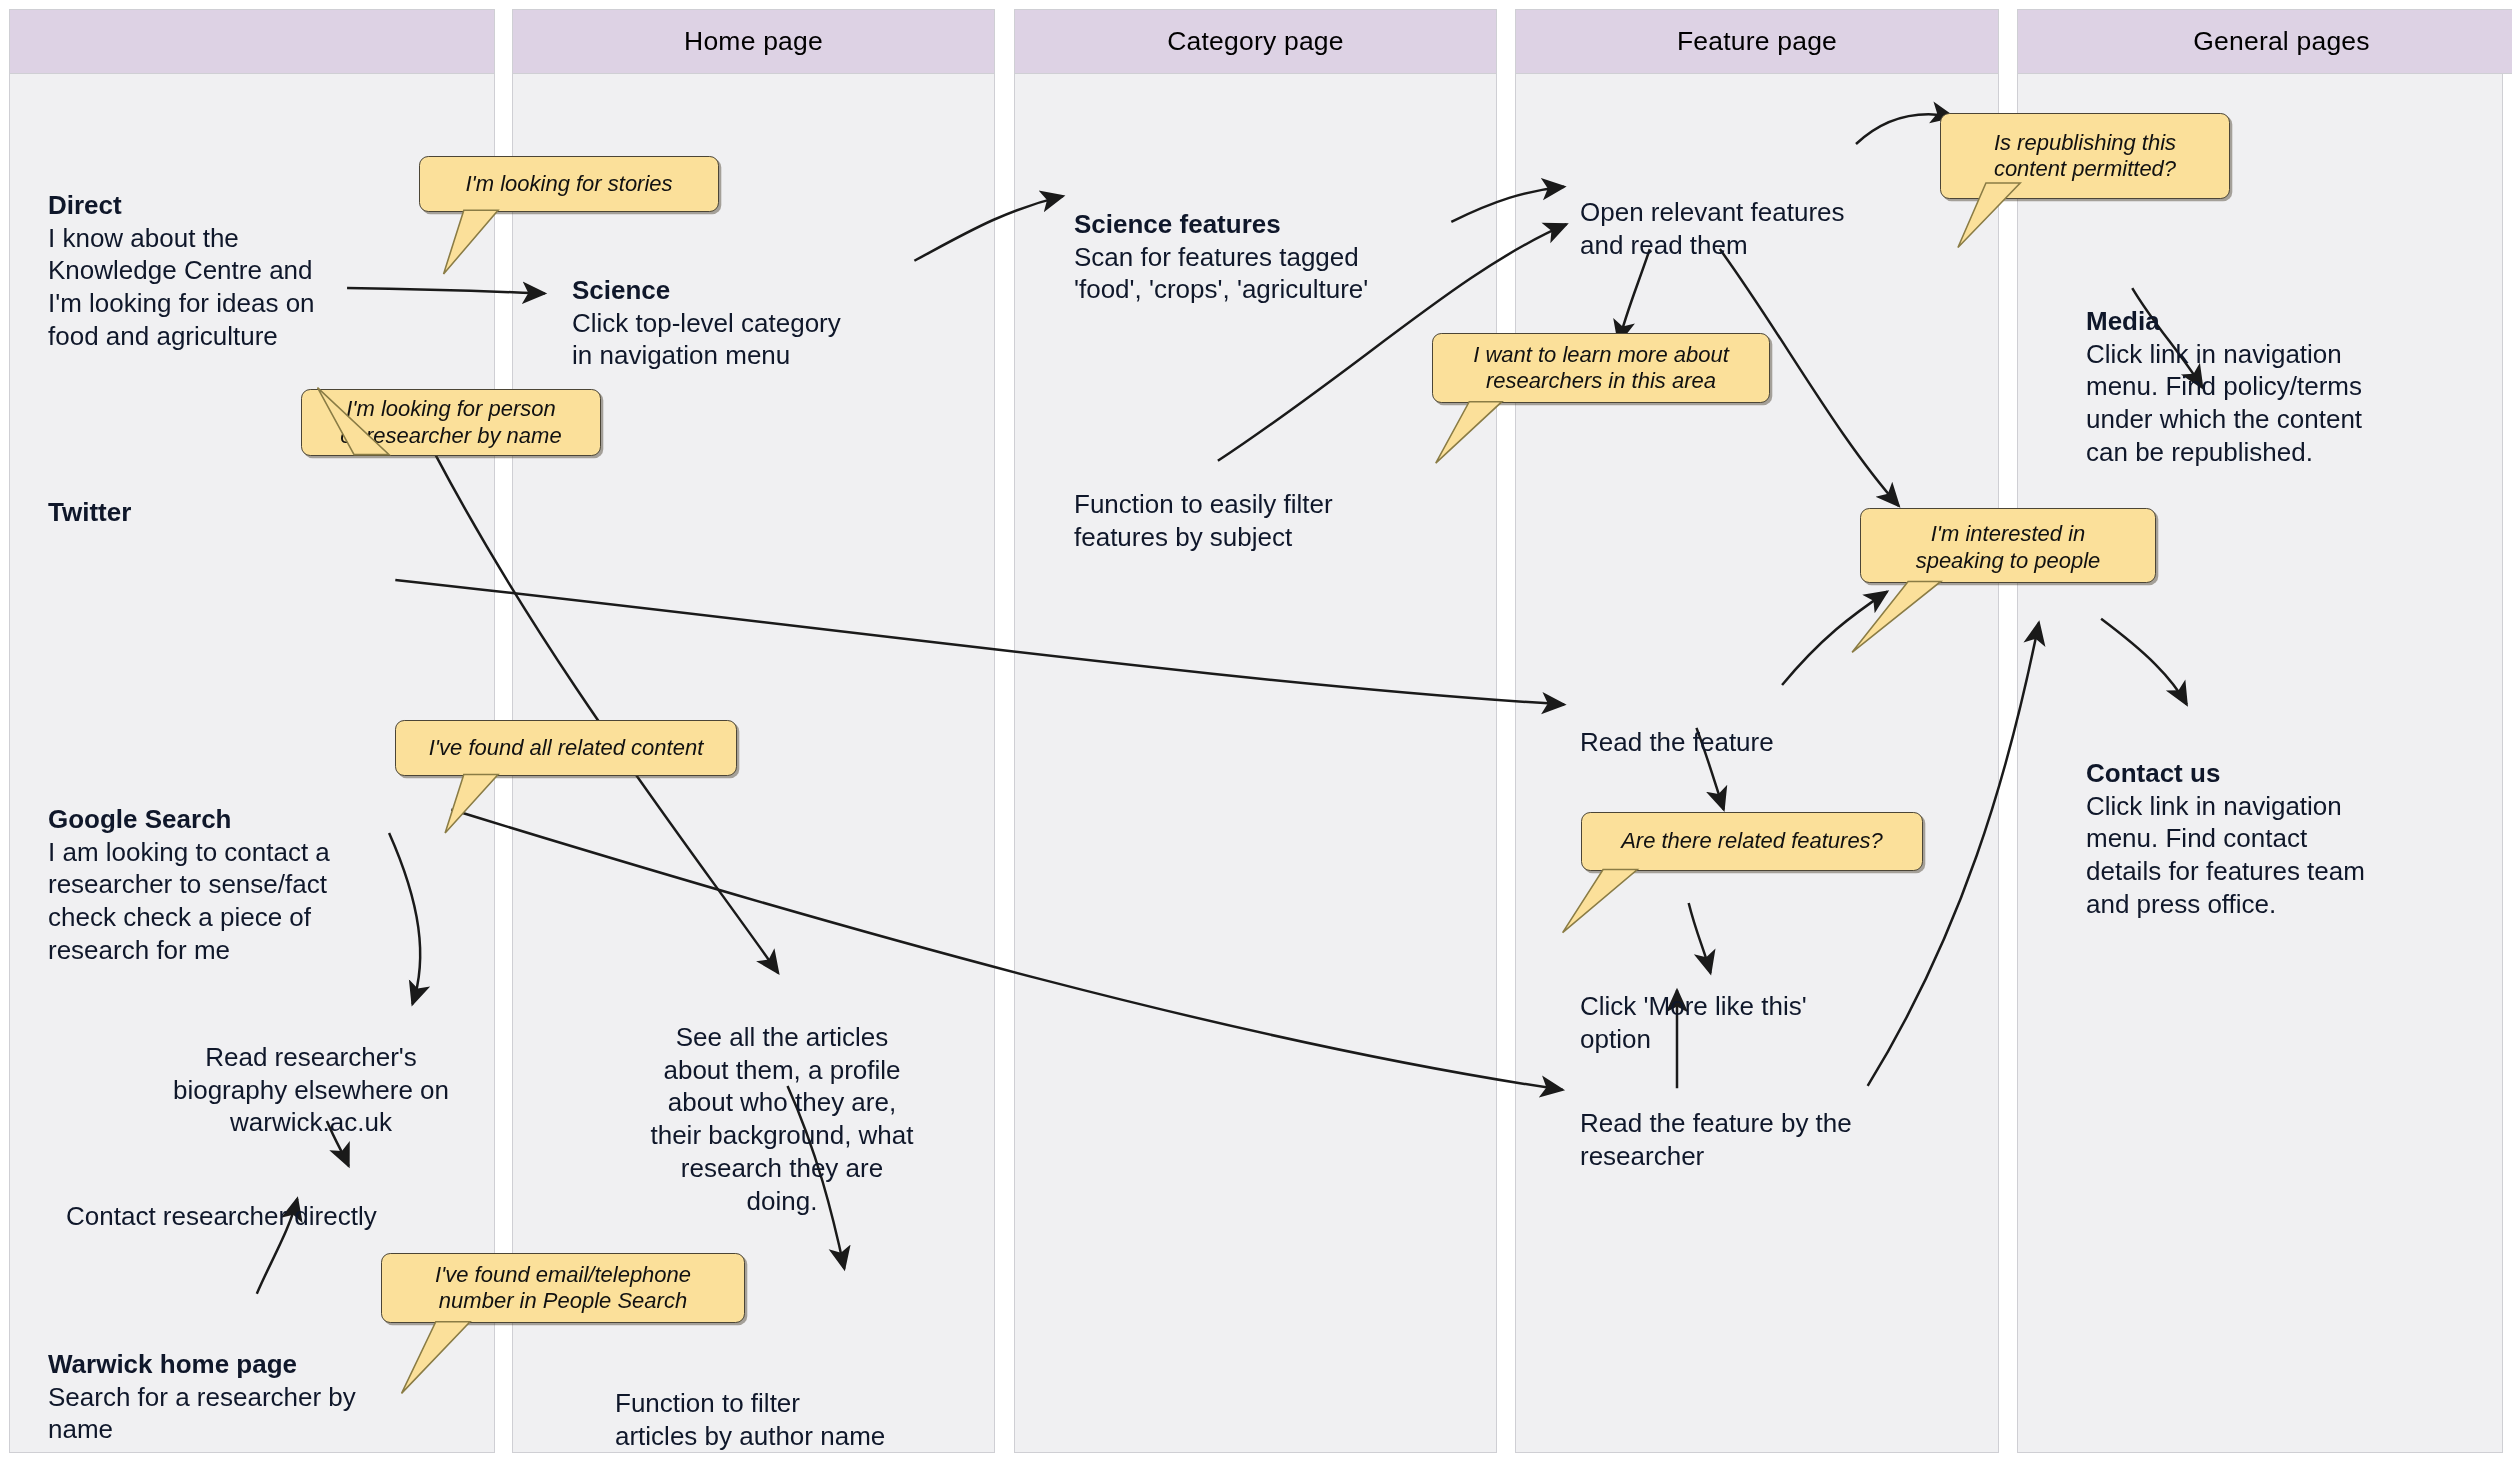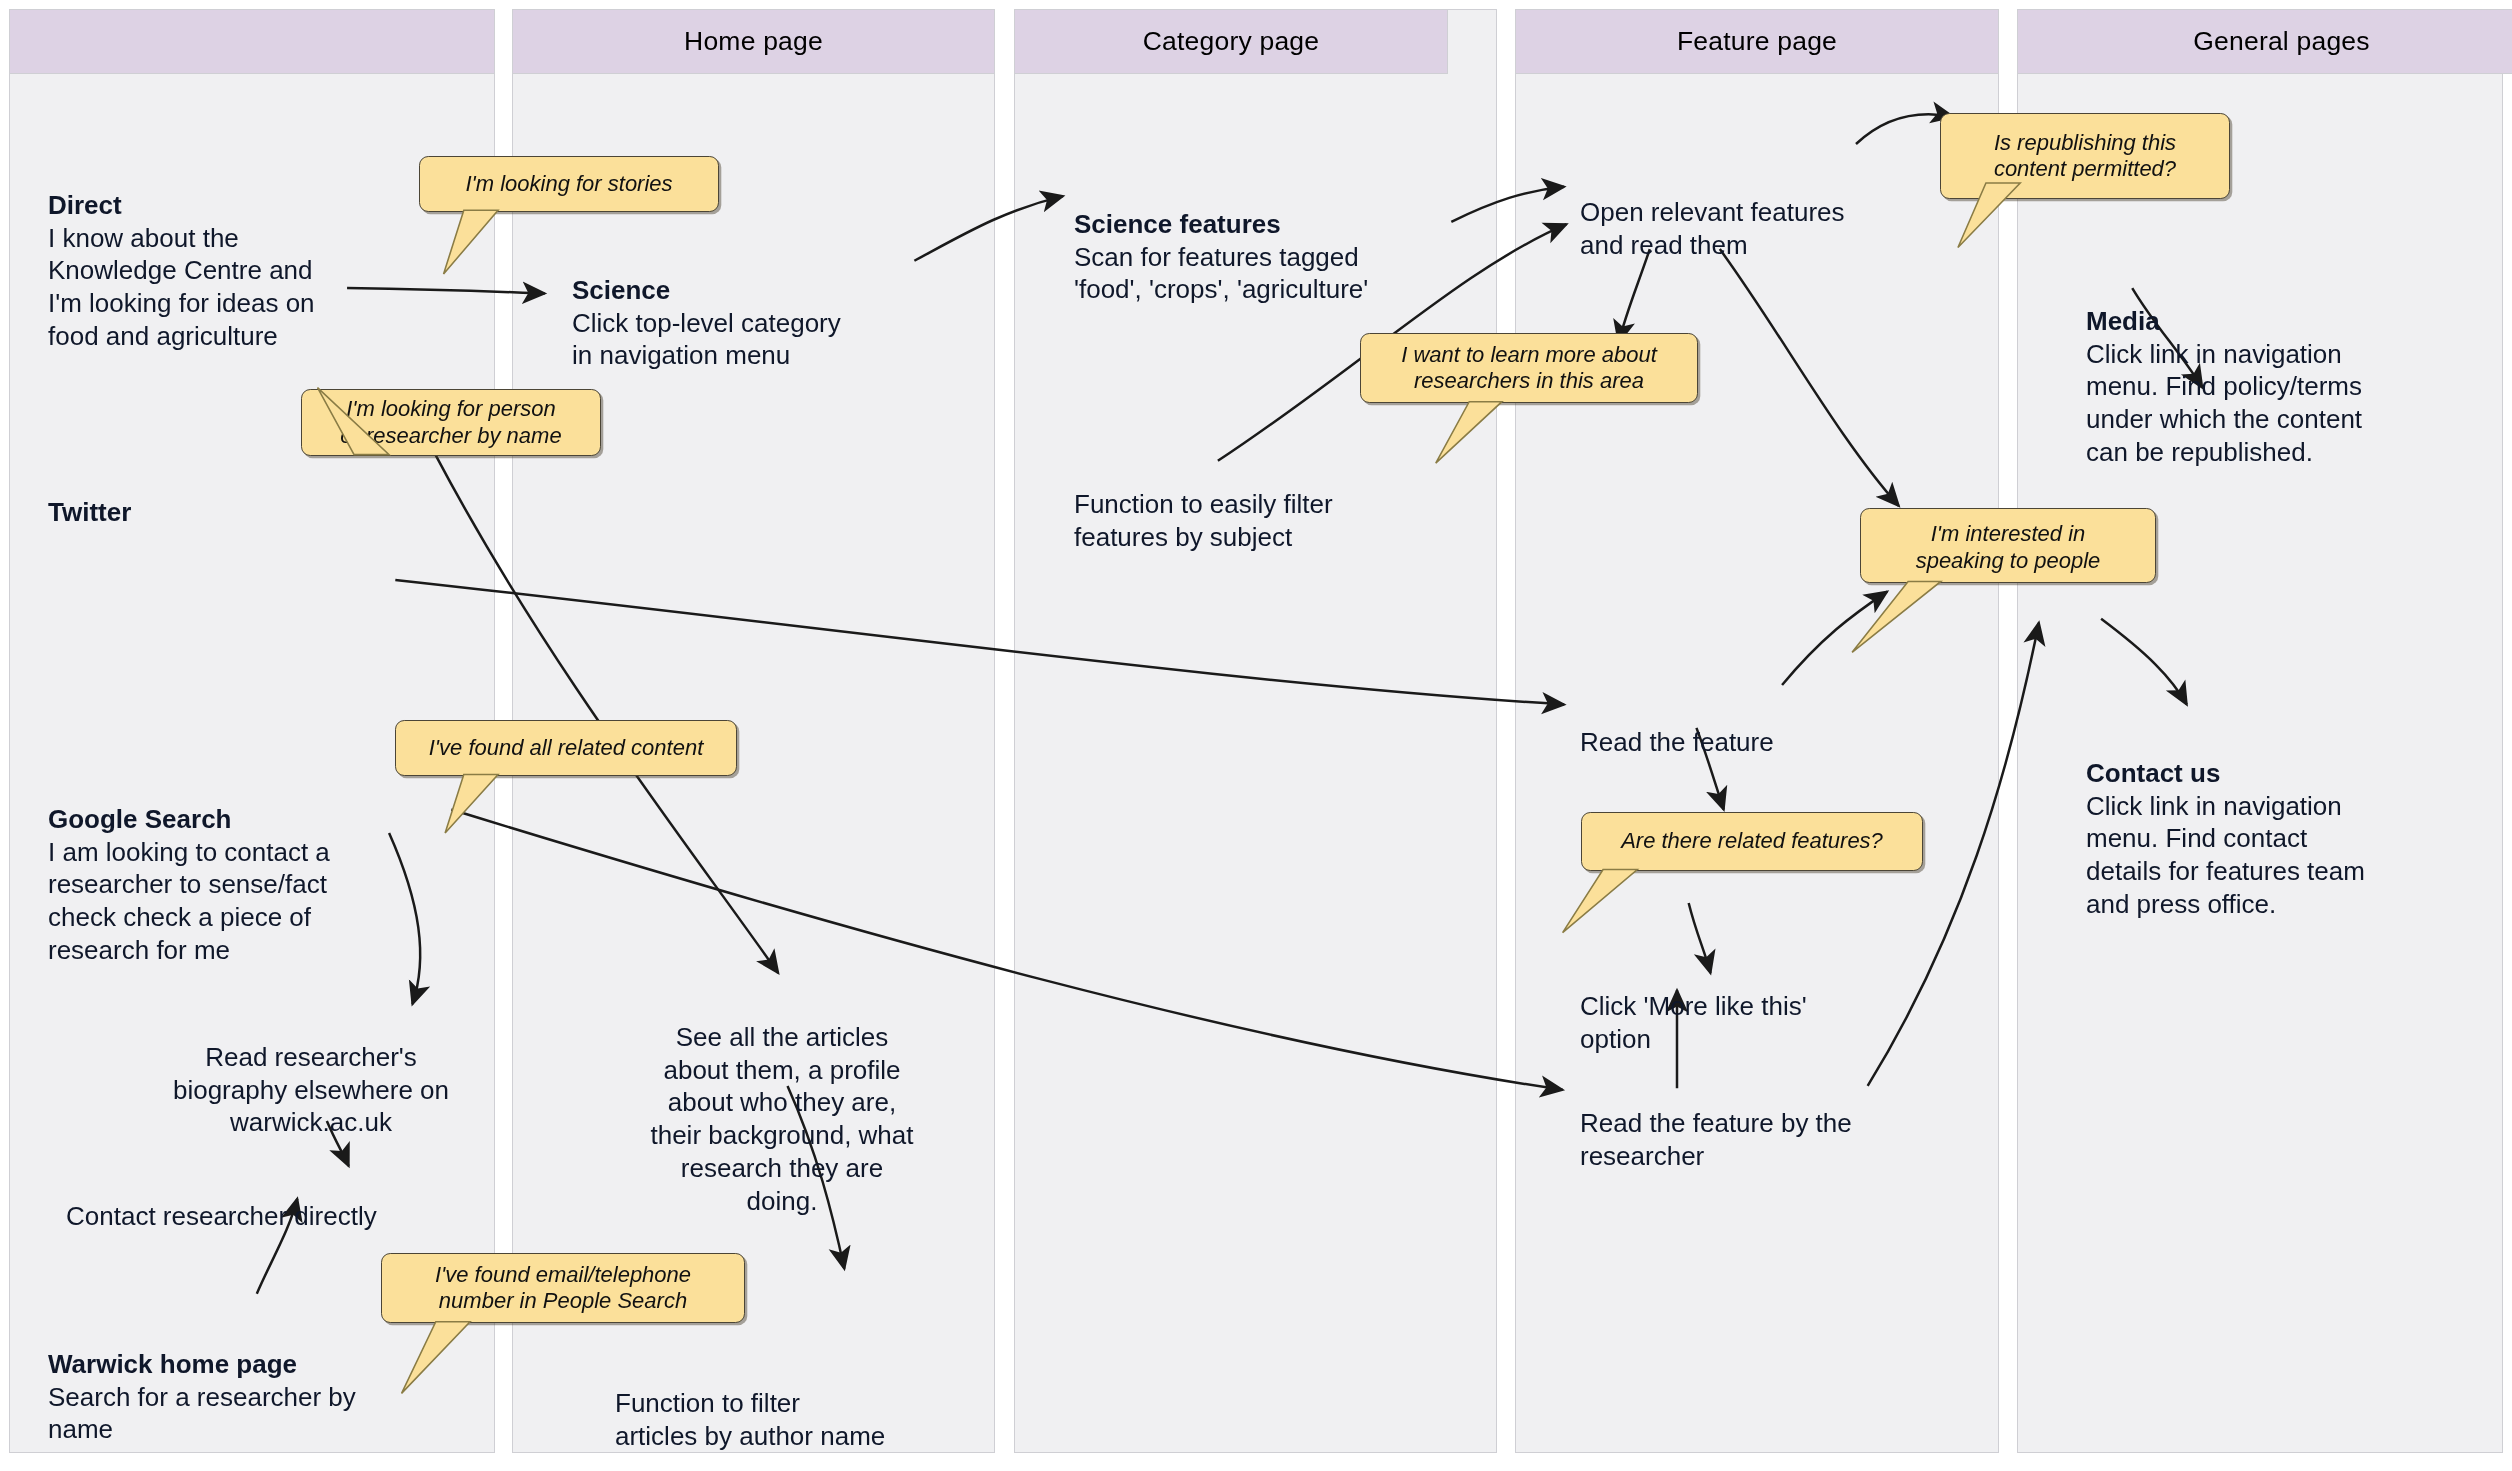--- a/index.html
+++ b/index.html
@@ -110,21 +110,21 @@
   <div class="lane" style="left:1014px; width:483px;"></div>
   <div class="lane" style="left:1515px; width:484px;"></div>
   <div class="lane" style="left:2017px; width:486px;"></div>
 
   <div class="lane-header" style="left:9.3px; width:486px;">
     <span class="lane-header-label"></span>
   </div>
   <div class="lane-header" style="left:512px; width:483px;">
     <span class="lane-header-label">Home page</span>
   </div>
-  <div class="lane-header" style="left:1014px; width:434px;">
+  <div class="lane-header" style="left:1014px; width:483px;">
     <span class="lane-header-label">Category page</span>
   </div>
   <div class="lane-header" style="left:1515px; width:484px;">
     <span class="lane-header-label">Feature page</span>
   </div>
   <div class="lane-header" style="left:2017px; width:529px;">
     <span class="lane-header-label">General pages</span>
   </div>
 
   <svg class="overlay arrows" viewBox="0 0 3228 1891" preserveAspectRatio="none">
@@ -285,21 +285,21 @@
 
   <div class="bubble" style="left:395px; top:720px; width:342px; height:56px;">
     <span class="bubble-text">I've found all related content</span>
   </div>
 
   <div class="bubble" style="left:381px; top:1253px; width:364px; height:70px;">
     <span class="bubble-text">I've found email/telephone
 number in People Search</span>
   </div>
 
-  <div class="bubble" style="left:1360px; top:333px; width:338px; height:70px;justify-content:center;">
+  <div class="bubble" style="left:1432px; top:333px; width:338px; height:70px;justify-content:center;">
     <span class="bubble-text">I want to learn more about
 researchers in this area</span>
   </div>
 
   <div class="bubble" style="left:1940px; top:113px; width:290px; height:86px;">
     <span class="bubble-text">Is republishing this
 content permitted?</span>
   </div>
 
   <div class="bubble" style="left:1860px; top:508px; width:296px; height:75px;align-items:flex-end;">

